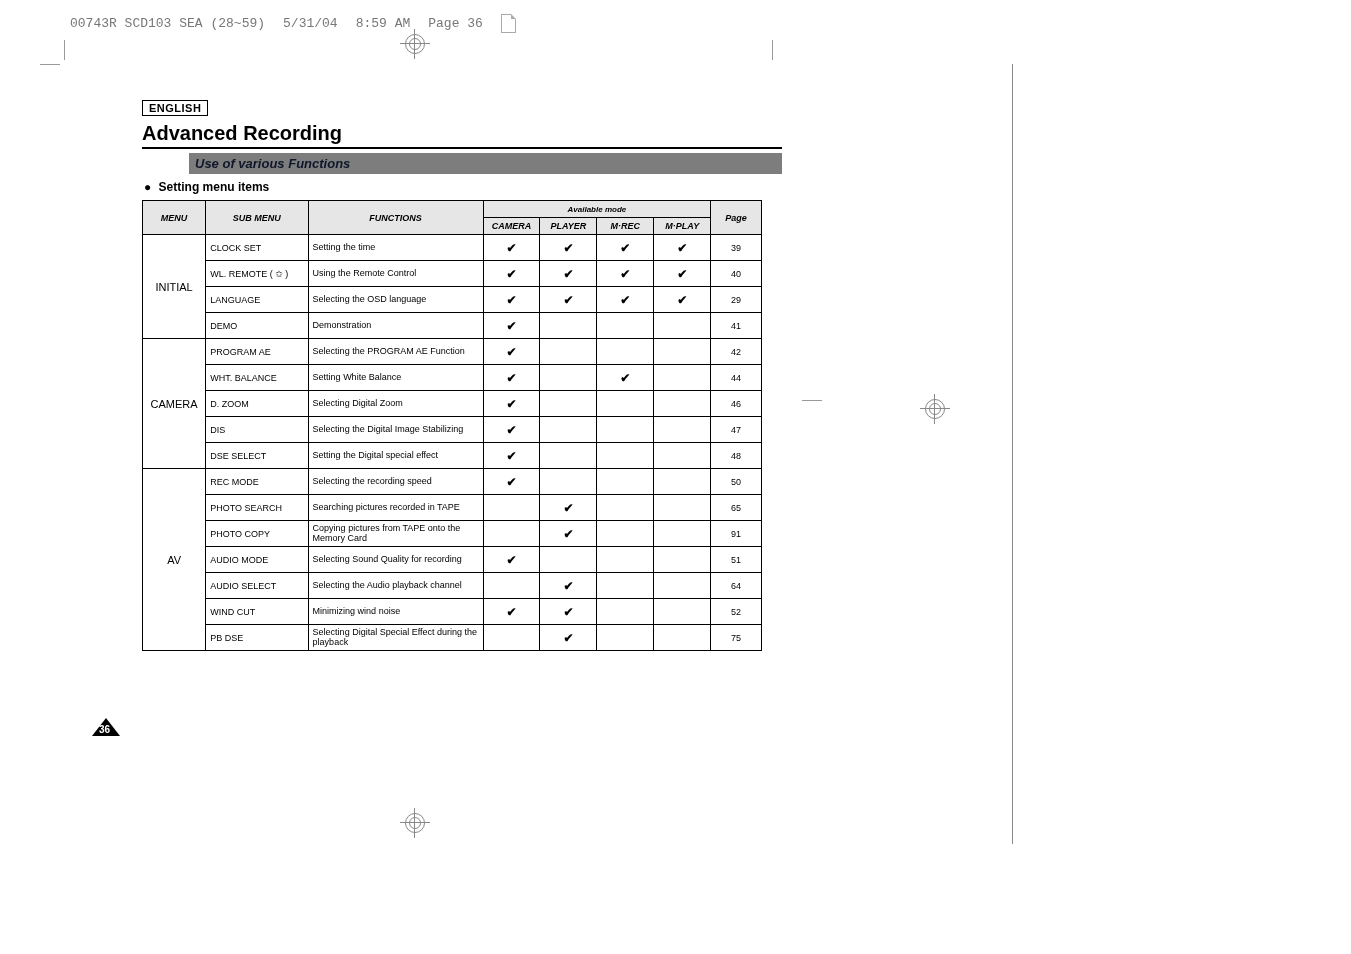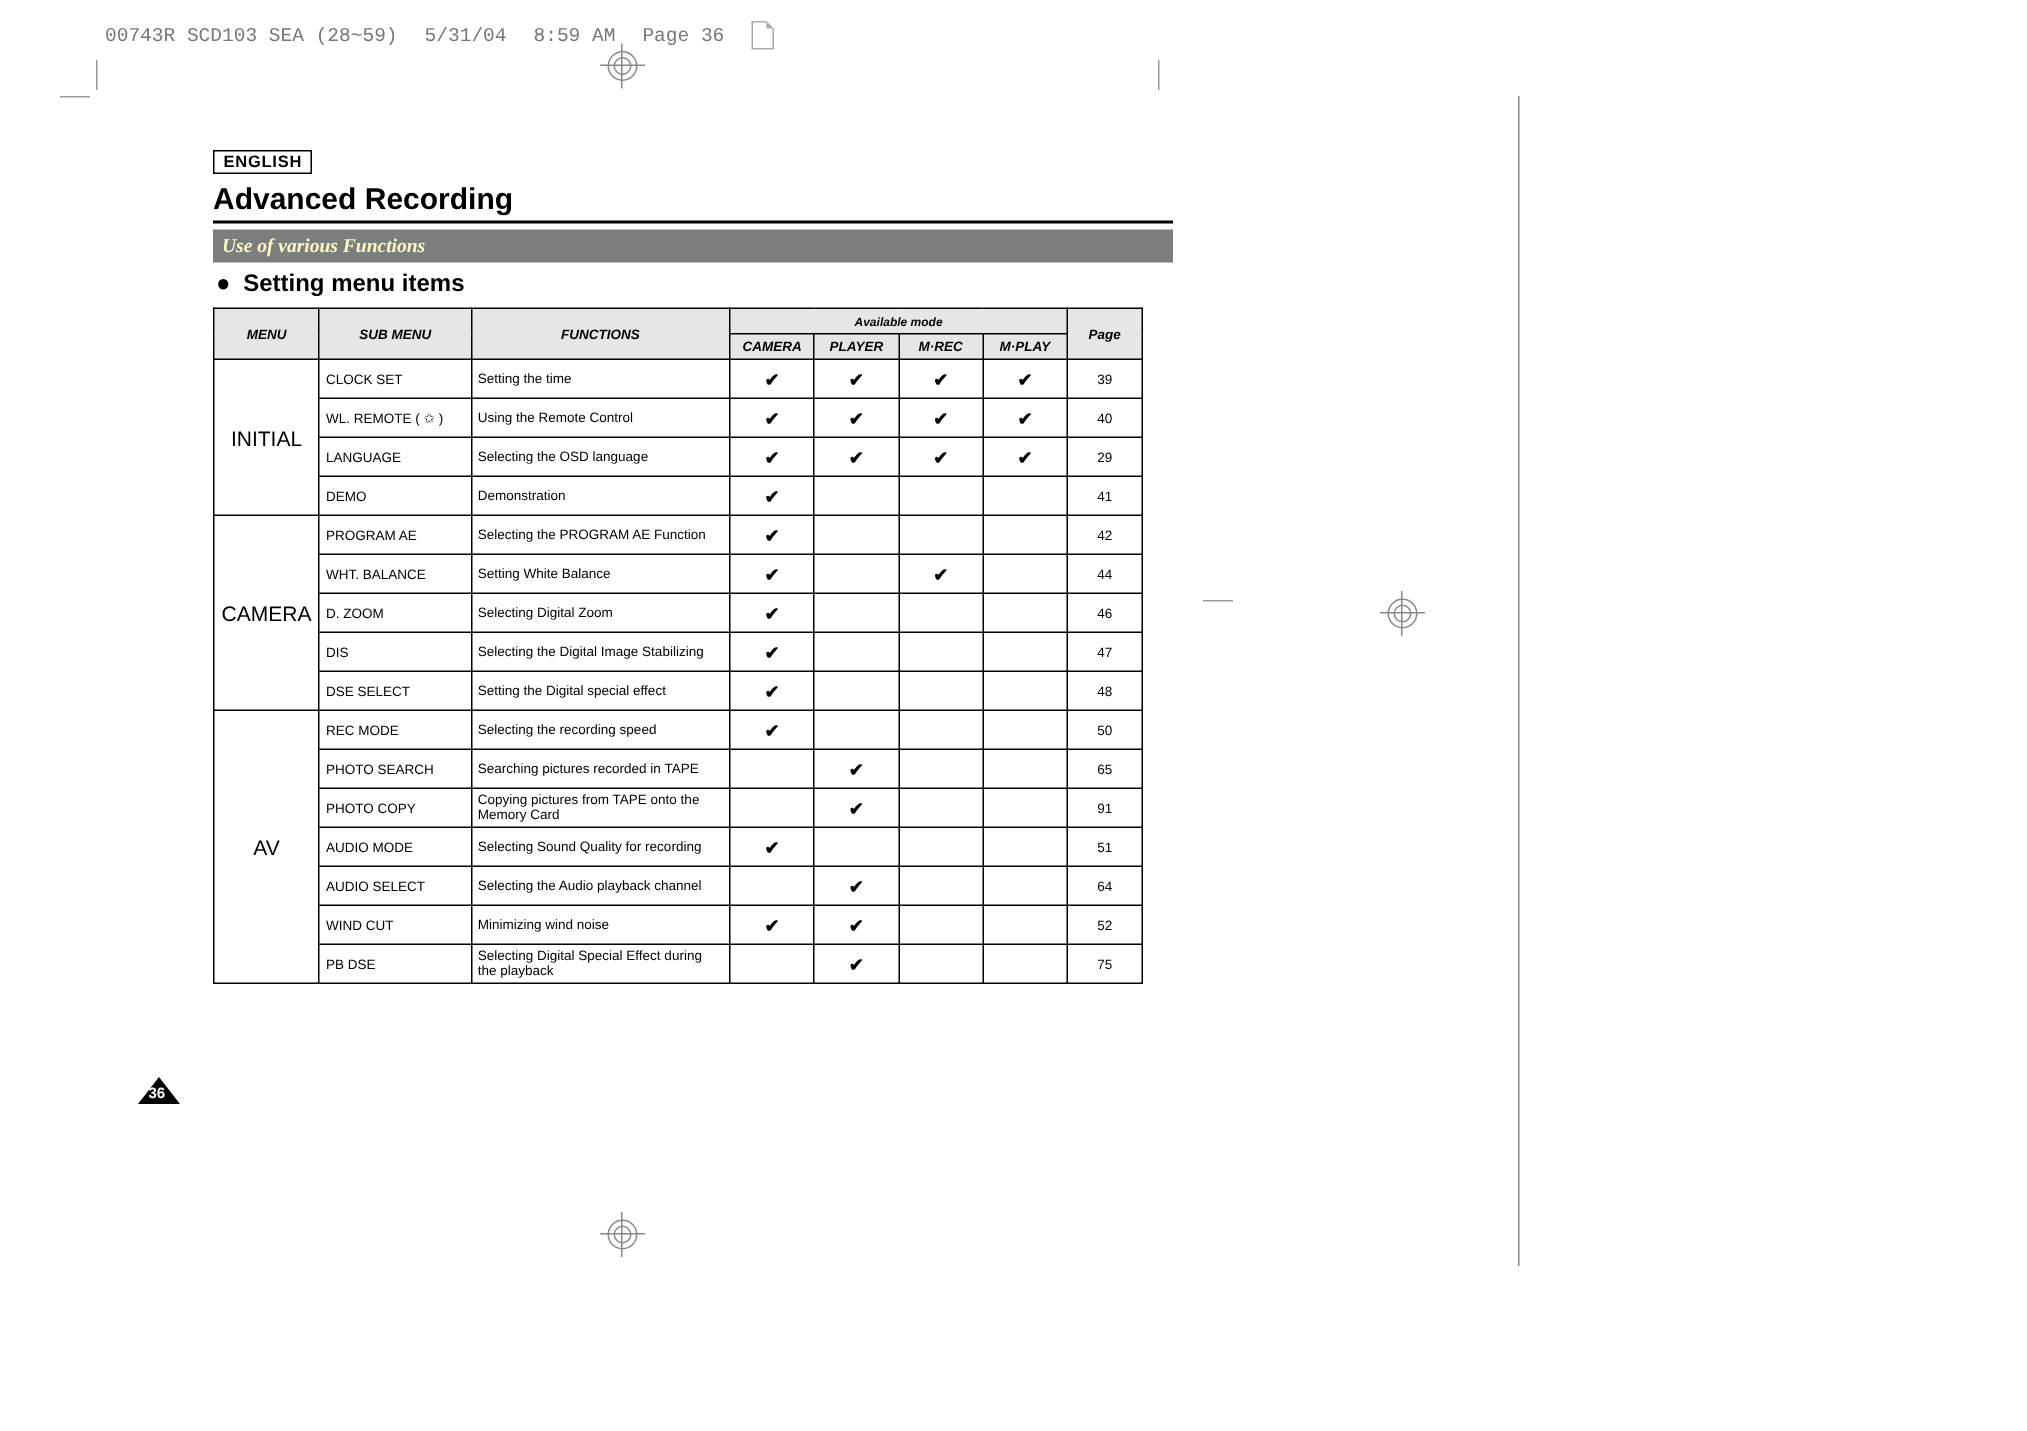--- a/index.html
+++ b/index.html
@@ -46,29 +46,30 @@
   font-weight: bold;
   margin: 6px 0 2px 0;
 }
 .hr {
   height: 2px;
   background: #000;
   margin-bottom: 4px;
 }
 .sub-bar {
   background: #7d7d7d;
-  color: #fef9c3;
+  color: #0f172a;
   font-style: italic;
-  font-family: Liberation Serif, serif;
+  font-family: Liberation Sans, sans-serif;
   font-size: 13px;
   font-weight: bold;
   padding: 3px 6px;
+  margin-left: 47px;
 }
 .setting-row {
-  font-size: 16px;
+  font-size: 12px;
   font-weight: bold;
   margin: 6px 0 6px 2px;
 }
 .setting-row .bullet {
   display: inline-block;
   margin-right: 4px;
 }
 table.menu-table {
   border-collapse: collapse;
   font-size: 9px;
@@ -81,21 +82,21 @@
 }
 table.menu-table th {
   background: #e6e6e6;
   font-weight: bold;
   text-align: center;
   height: 16px;
   font-style: italic;
 }
 th.avail-header { height: 14px; }
 th.sub-header { height: 16px; }
-td.menu-col { text-align: center; font-size: 14px; width: 52px; }
+td.menu-col { text-align: center; font-size: 11px; width: 52px; }
 td.submenu-col { width: 90px; padding-left: 4px; height: 25px; }
 td.func-col { width: 160px; padding-left: 4px; line-height: 1.1; }
 td.check-col { width: 46px; text-align: center; font-size: 12px; }
 td.page-col { width: 40px; text-align: center; }
 
 .footnote {
   font-size: 10px;
   margin: 10px 0 0 14px;
 }
 .page-badge {

